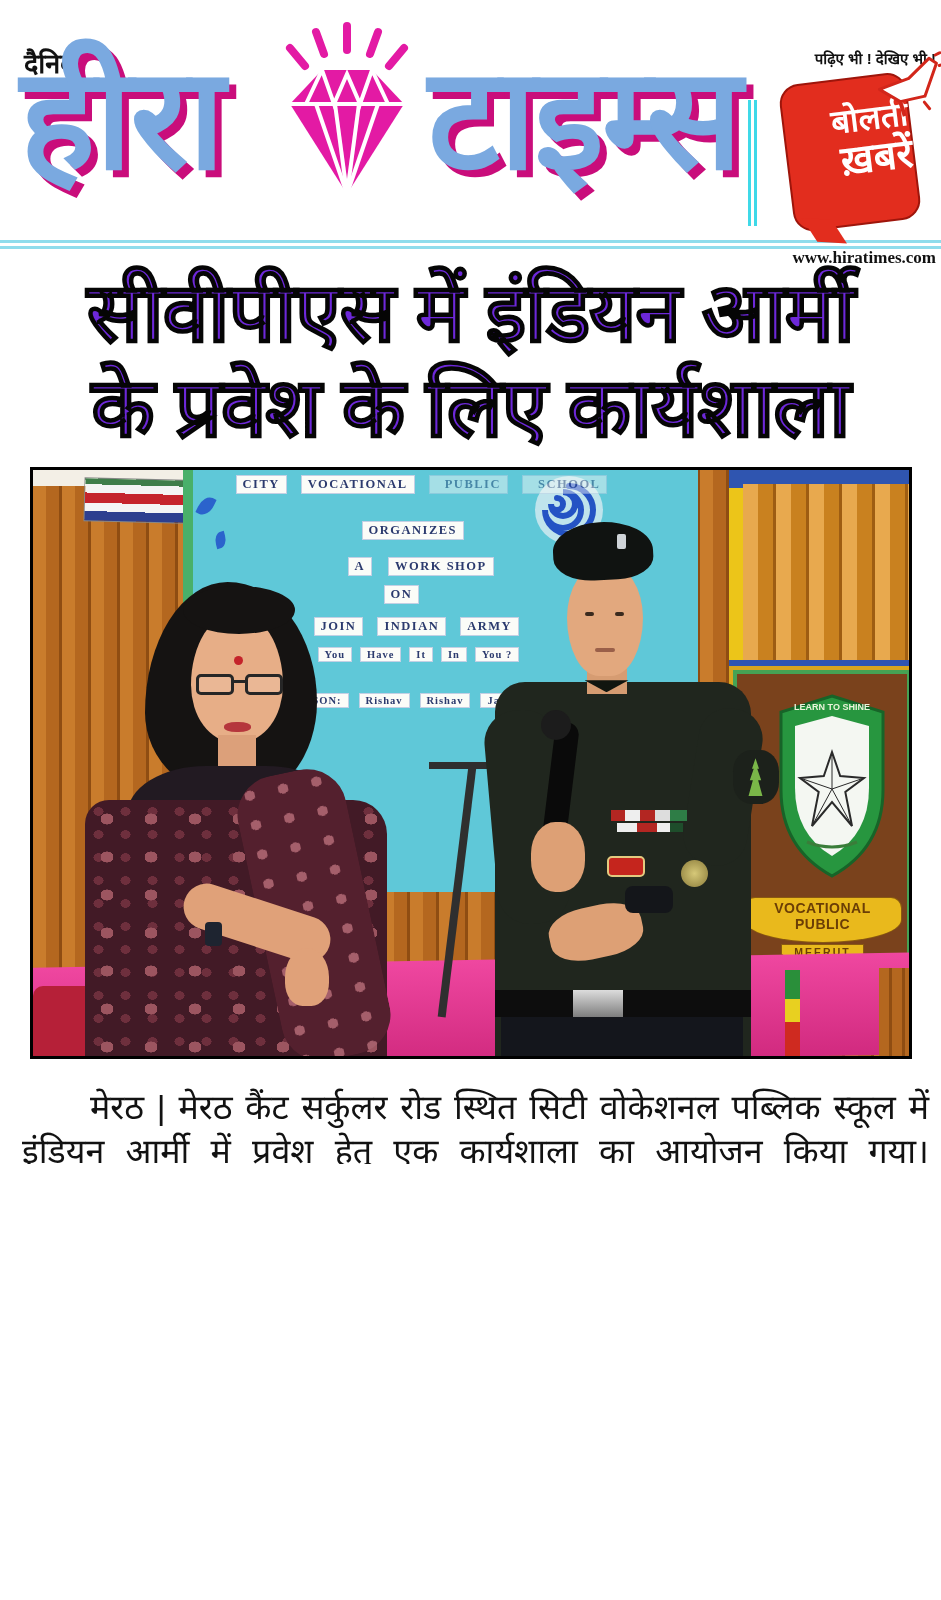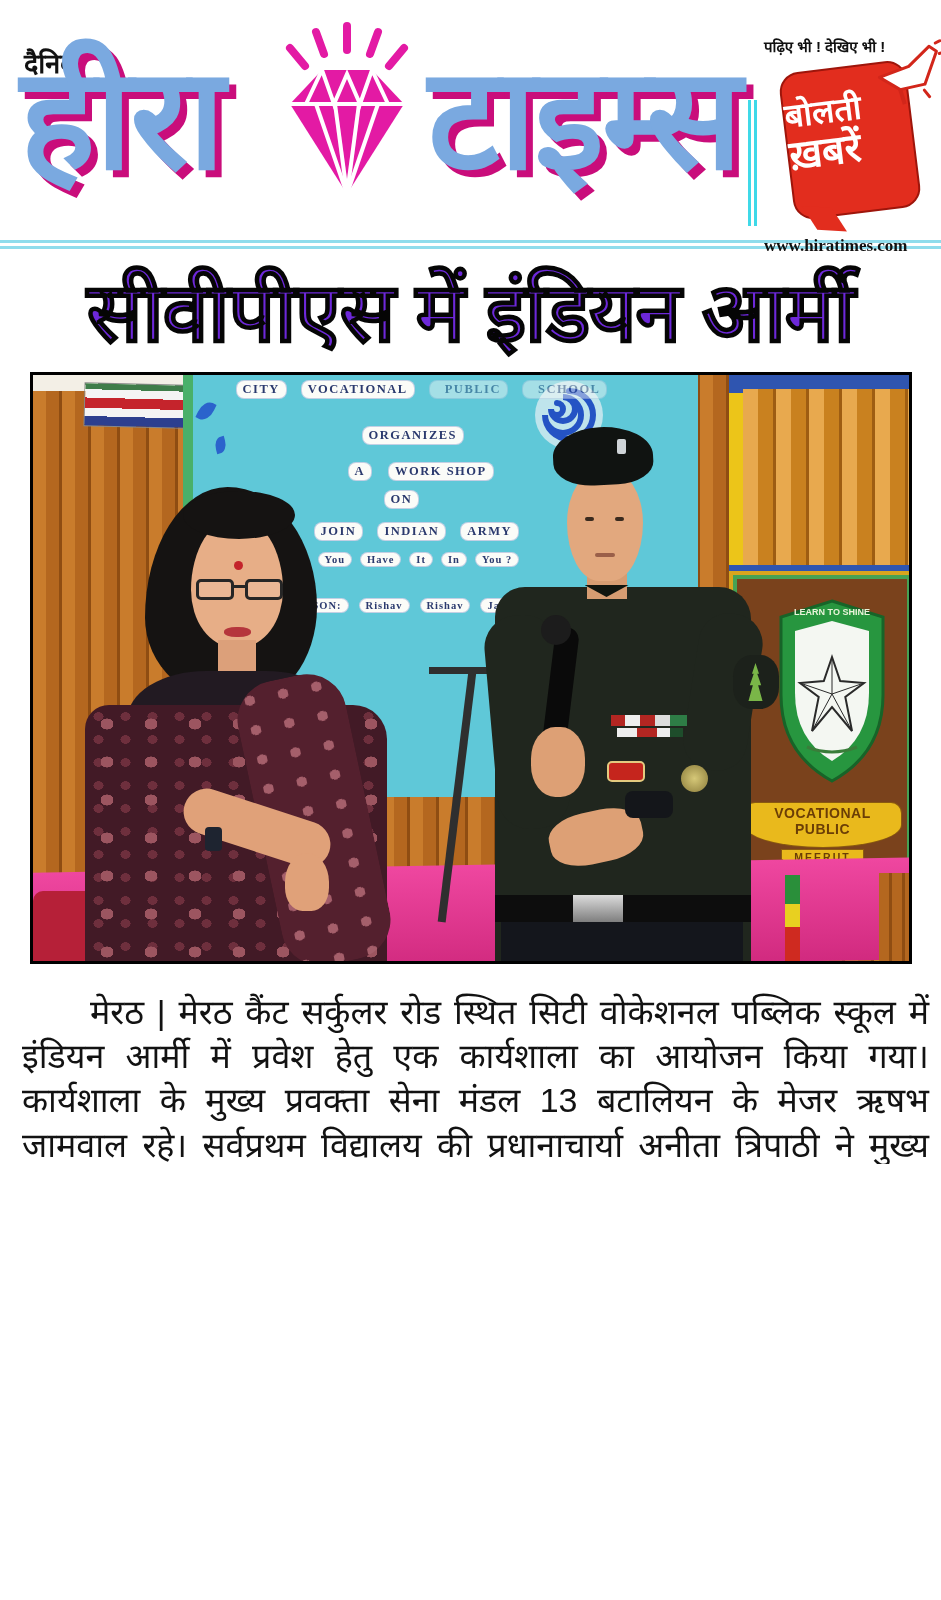--- a/index.html
+++ b/index.html
@@ -10,21 +10,21 @@
   .masthead { position:relative; height:232px; }
   .edition { position:absolute; left:24px; top:36px; font-size:27px; font-weight:bold; color:#111; }
   .mast-title { position:absolute; top:22px; font-size:142px; line-height:1.25; font-weight:bold;
                 color:#7aa9e0; text-shadow:7px 7px 0 #c90d7b; letter-spacing:-2px; white-space:nowrap; }
   .t1 { left:20px; }
   .t2 { left:428px; }
   .diamond-logo { position:absolute; left:272px; top:14px; }
   .vsep { position:absolute; left:748px; top:92px; height:126px; width:9px;
           border-left:3px solid #3fd9e8; border-right:3px solid #3fd9e8; }
 
-  .badge { position:absolute; left:764px; top:28px; width:172px; text-align:left; }
+  .badge { position:absolute; left:764px; top:40px; width:172px; text-align:right; }
   .badge-tagline { font-size:15px; font-weight:bold; color:#111; white-space:nowrap; }
   .bubble-wrap { position:relative; width:128px; margin:10px auto 0; }
   .bubble { position:relative; width:128px; height:148px; background:#e22d1e; border:2px solid #9e150b;
             border-radius:20px; transform:rotate(-7deg); color:#fff; font-weight:bold;
             padding-top:24px; line-height:1.05; }
   .bubble:after { content:""; position:absolute; left:14px; bottom:-16px; width:26px; height:26px;
                   background:#e22d1e; transform:skewX(35deg) rotate(12deg); }
   .bubble .b1 { font-size:33px; }
   .bubble .b2 { font-size:40px; }
   .megaphone { position:absolute; right:-28px; top:-30px; transform:rotate(6deg); }
@@ -48,21 +48,21 @@
                  background:linear-gradient(180deg,#3f7d4a 0 14%,#f4f4f4 14% 34%,#c5242c 34% 58%,#f4f4f4 58% 78%,#2d3f8f 78% 100%);
                  box-shadow:0 0 0 1px #888; z-index:1; }
 
   .board { left:150px; top:0; width:515px; height:422px; background:#5fc8d8;
            border-left:10px solid #49b06a; z-index:1; }
   .leaf { background:#2b63cc; border-radius:70% 0 70% 0; z-index:2; }
 
   .brow { position:absolute; display:flex; z-index:2; }
   .blabel { background:#fbfcf8; color:#2b3a6e; font-family:"Liberation Serif","DejaVu Serif",serif;
             font-weight:bold; font-size:12.5px; letter-spacing:1.5px; padding:1px 6px;
-            box-shadow:0 0 0 1px #c3d0e4; white-space:nowrap;border-radius:7px; }
+            box-shadow:0 0 0 1px #c3d0e4; white-space:nowrap; }
   .blabel.faded { opacity:.45;padding-left:15px; }
   .blabel.small { font-size:10.5px; letter-spacing:1px; }
 
   .easel-pole { left:420px; top:296px; width:8px; height:252px; background:#2f2f2f;
                 transform:rotate(7deg); z-index:2; }
   .easel-bar { left:396px; top:292px; width:64px; height:7px; background:#2f2f2f; z-index:2; }
 
   .floor { left:0; top:490px; width:882px; height:102px; background:linear-gradient(180deg,#ef47a0,#d12a7f);
            transform:skewY(-1deg); z-index:2; }
   .chair { left:0; top:516px; width:158px; height:76px; background:#b62038; border-radius:10px 10px 0 0; z-index:2; }
@@ -206,20 +206,21 @@
         </svg>
       </div>
       <div class="badge-url">www.hiratimes.com</div>
     </div>
   </div>
 
   <div class="hrule"></div>
 
   <div class="headline">
     <div>सीवीपीएस में इंडियन आर्मी</div>
+    <div>के प्रवेश के लिए कार्यशाला</div>
   </div>
 
   <div class="photo">
     <div class="abs white-strip"></div>
     <div class="abs flag-banner"></div>
 
     <div class="abs board"></div>
     <div class="abs leaf" style="left:166px;top:26px;width:14px;height:20px;transform:rotate(25deg);"></div>
     <div class="abs leaf" style="left:182px;top:62px;width:11px;height:16px;transform:rotate(-15deg);"></div>
     <div class="abs leaf" style="left:156px;top:236px;width:13px;height:18px;transform:rotate(40deg);"></div>

